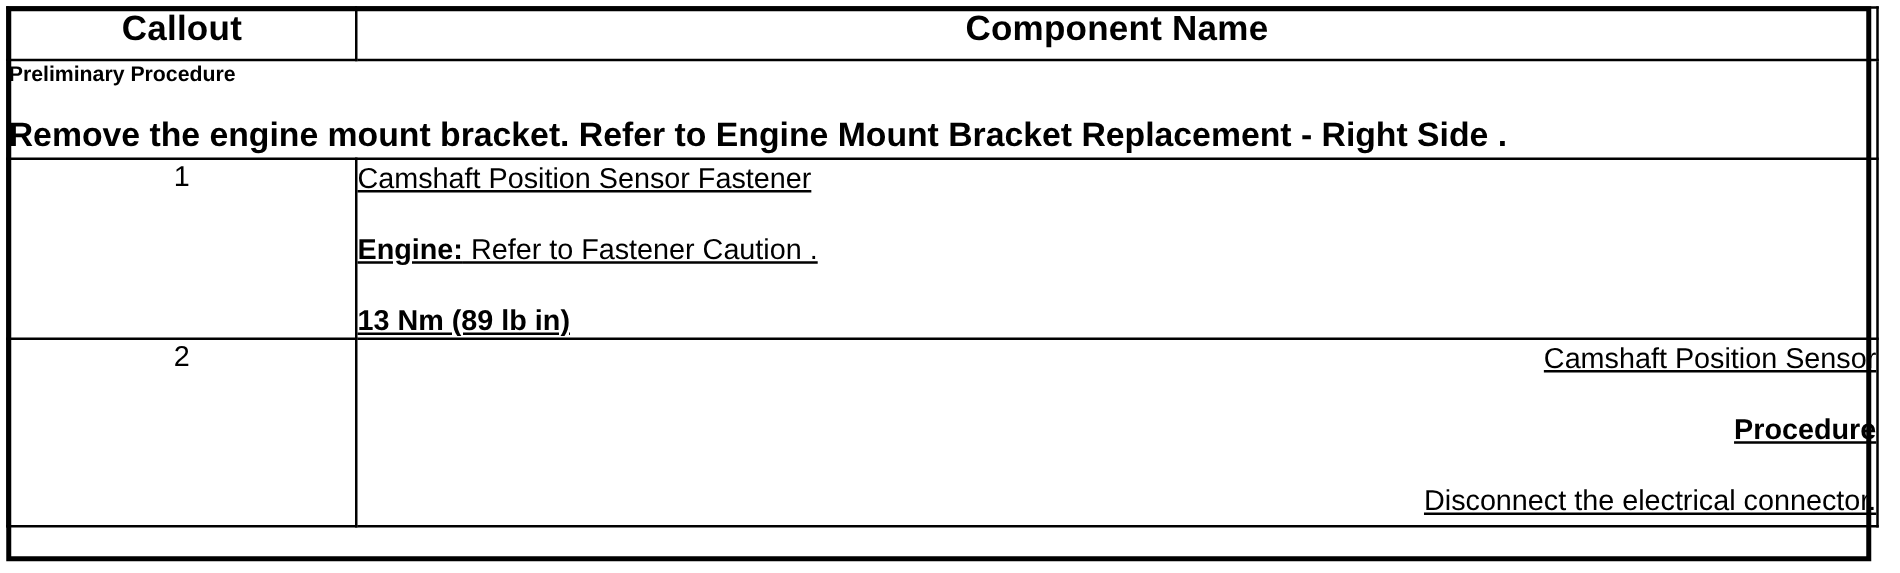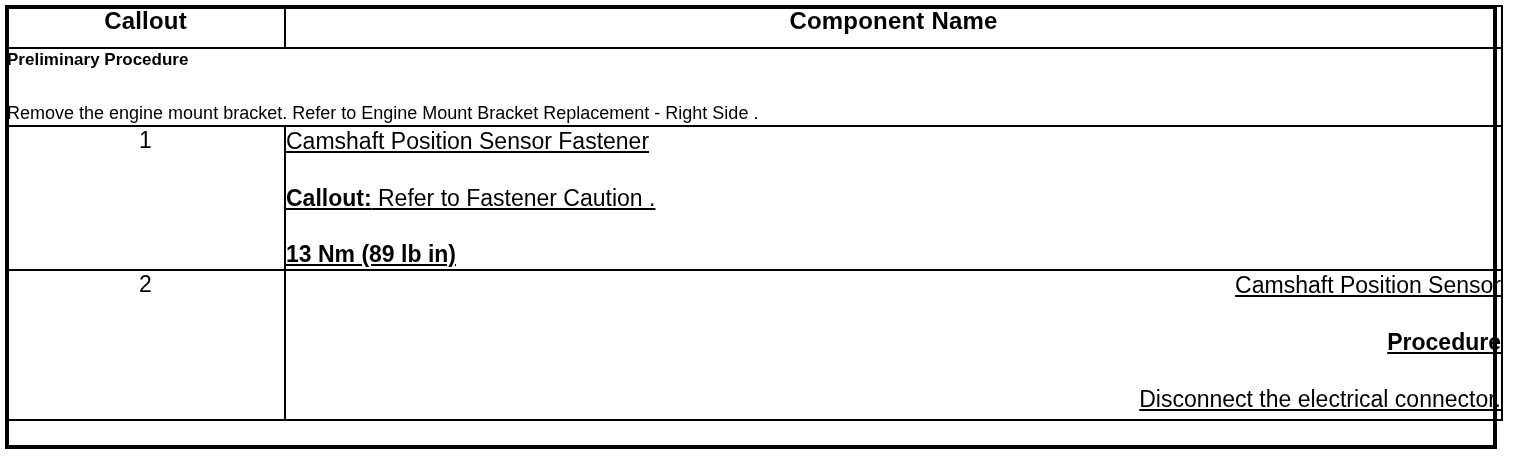--- a/index.html
+++ b/index.html
@@ -62,42 +62,42 @@
 
   
   col.col-callout { width: 279px; }
   col.col-name    { width: 1217px; }
 
   
   .hdr-cell {
     height: 40px;
     text-align: center;
     vertical-align: middle;
-    font-size: 24px;
+    font-size: 28px;
     font-weight: bold;
     letter-spacing: 0.2px;
     padding: 2px 0 4px 0;
   }
 
   
   .prelim-cell {
     padding: 10px 6px 12px 6px;
     font-size: 23px;
     line-height: 1.0;
   }
   .prelim-title {
     font-weight: bold;
     font-size: 17px;
     margin: 0 0 8px 0;
     line-height: 1.25;
   }
   .prelim-text {
-    font-weight: normal;
-    font-size: 18px;
-    margin: 32px 0 0 0;
+    font-weight: bold;
+    font-size: 27px;
+    margin: 22px 0 0 0;
     line-height: 1.25;
     white-space: nowrap;
   }
 
   
   .callout-cell {
     text-align: center;
     vertical-align: middle;
     font-size: 23px;
     font-weight: normal;
@@ -146,21 +146,21 @@
         </td>
       </tr>
 
       <tr class="row-1">
         <td class="callout-cell">1</td>
         <td class="name-cell">
           <p>
             <span class="n">Camshaft Position Sensor Fastener</span>
           </p>
           <p>
-            <span class="b">Callout:</span><span class="n"> Refer to Fastener Caution .</span>
+            <span class="b">Engine:</span><span class="n"> Refer to Fastener Caution .</span>
           </p>
           <p>
             <span class="b">13 Nm (89 lb in)</span>
           </p>
         </td>
       </tr>
 
       <tr class="row-2">
         <td class="callout-cell">2</td>
         <td class="name-cell">

